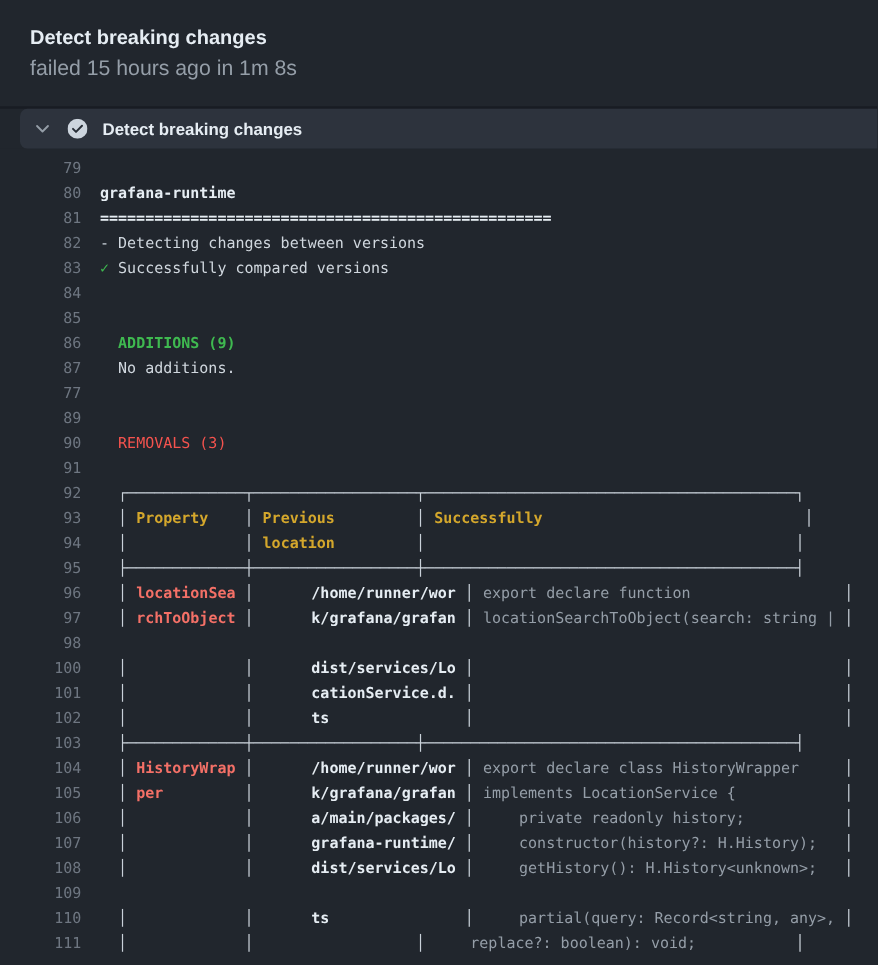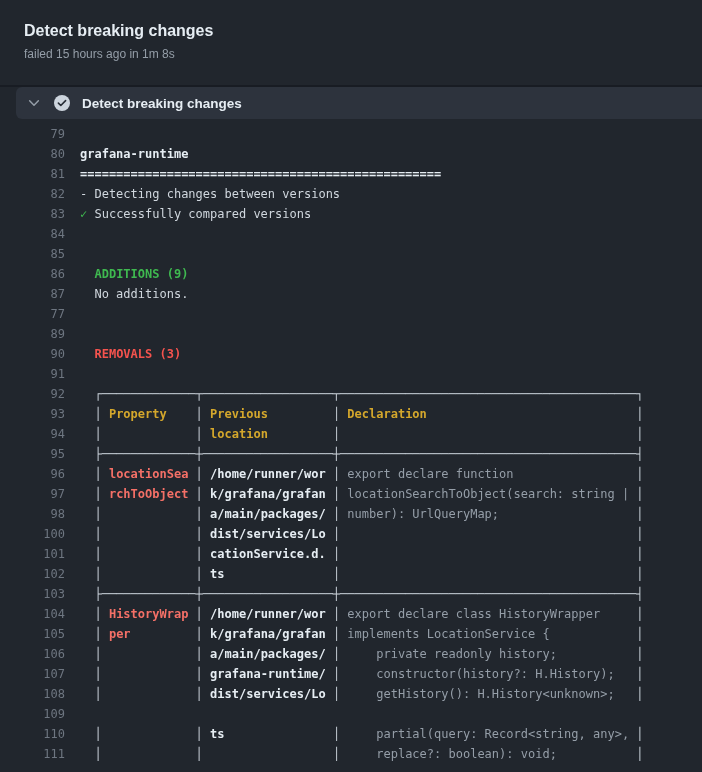--- a/index.html
+++ b/index.html
@@ -17,21 +17,21 @@
   }
   .job-title {
     margin: 0;
     font-size: 16px;
     line-height: 20px;
     font-weight: 700;
     color: var(--white, #f0f3f6);
   }
   .job-meta {
     margin-top: 6px;
-    font-size: 12px;
+    font-size: 17px;
     line-height: 15px;
     color: var(--muted, #959ea8);
   }
   .step-row {
     height: 32px;
     margin-left: 16px;
     background: var(--step-bg, #2d333d);
     border-radius: 6px 0 0 6px;
     display: flex;
     align-items: center;
@@ -59,25 +59,25 @@
     text-align: right;
     color: var(--ln, #6e7681);
     user-select: none;
     cursor: pointer;
   }
   .lc { margin-left: 15px; color: var(--text, #d0d7de); }
   .c-w   { color: var(--white, #e6edf3); font-weight: 700; }
   .c-t   { color: var(--text, #d0d7de); }
   .c-chk { color: var(--green, #3fb950); }
   .c-gb  { color: var(--green, #3fb950); font-weight: 700; }
-  .c-rb  { color: var(--red, #f5534e); font-weight: 700; }
+  .c-rb  { color: var(--red, #f5534e); font-weight: 400; }
   .c-r   { color: var(--red-soft, #f47067); font-weight: 700; margin-top: 28px; }
   .c-y   { color: var(--yellow, #d4a72c); font-weight: 700; }
   .c-b   { color: var(--border-c, #c9d1d9); }
-  .c-p   { color: var(--white, #e6edf3); font-weight: 700; }
+  .c-p   { color: var(--white, #e6edf3); font-weight: 700; margin-left: 39px; }
   .c-d   { color: var(--decl, #959ea8); }
 </style>
 </head>
 <body>
 
 <div>
 
   <header class="job-header">
     <h1 class="job-title">Detect breaking changes</h1>
     <div class="job-meta">failed 15 hours ago in 1m 8s</div>
@@ -103,26 +103,26 @@
         <div class="log-line"><span class="ln">83</span><span class="lc"><span class="c-chk">✓ </span><span class="c-t">Successfully compared versions</span></span></div>
         <div class="log-line"><span class="ln">84</span><span class="lc"></span></div>
         <div class="log-line"><span class="ln">85</span><span class="lc"></span></div>
         <div class="log-line"><span class="ln">86</span><span class="lc"><span class="c-t">  </span><span class="c-gb">ADDITIONS (9)</span></span></div>
         <div class="log-line"><span class="ln">87</span><span class="lc"><span class="c-t">  No additions.</span></span></div>
         <div class="log-line"><span class="ln">77</span><span class="lc"></span></div>
         <div class="log-line"><span class="ln">89</span><span class="lc"></span></div>
         <div class="log-line"><span class="ln">90</span><span class="lc"><span class="c-t">  </span><span class="c-rb">REMOVALS (3)</span></span></div>
         <div class="log-line"><span class="ln">91</span><span class="lc"></span></div>
         <div class="log-line"><span class="ln">92</span><span class="lc"><span class="c-b">  ┌─────────────┬──────────────────┬─────────────────────────────────────────┐</span></span></div>
-        <div class="log-line"><span class="ln">93</span><span class="lc"><span class="c-b">  │</span><span class="c-y"> Property    </span><span class="c-b">│</span><span class="c-y"> Previous         </span><span class="c-b">│</span><span class="c-y"> Declaration                             </span><span class="c-b">│</span></span></div>
+        <div class="log-line"><span class="ln">93</span><span class="lc"><span class="c-b">  │</span><span class="c-y"> Property    </span><span class="c-b">│</span><span class="c-y"> Previous         </span><span class="c-b">│</span><span class="c-y"> Successfully                             </span><span class="c-b">│</span></span></div>
         <div class="log-line"><span class="ln">94</span><span class="lc"><span class="c-b">  │</span><span class="c-t">             </span><span class="c-b">│</span><span class="c-y"> location         </span><span class="c-b">│</span><span class="c-t">                                         </span><span class="c-b">│</span></span></div>
         <div class="log-line"><span class="ln">95</span><span class="lc"><span class="c-b">  ├─────────────┼──────────────────┼─────────────────────────────────────────┤</span></span></div>
         <div class="log-line"><span class="ln">96</span><span class="lc"><span class="c-b">  │</span><span class="c-r"> locationSea </span><span class="c-b">│</span><span class="c-p"> /home/runner/wor </span><span class="c-b">│</span><span class="c-d"> export declare function                 </span><span class="c-b">│</span></span></div>
         <div class="log-line"><span class="ln">97</span><span class="lc"><span class="c-b">  │</span><span class="c-r"> rchToObject </span><span class="c-b">│</span><span class="c-p"> k/grafana/grafan </span><span class="c-b">│</span><span class="c-d"> locationSearchToObject(search: string | </span><span class="c-b">│</span></span></div>
-        <div class="log-line"><span class="ln">98</span><span class="lc"><span class="c-b">  │</span><span class="c-t">             </span><span class="c-b">│</span><span class="c-p"> a/main/packages/ </span><span class="c-b">│</span><span class="c-d"> number): UrlQueryMap;                   </span><span class="c-b">│</span></span></div>
+        <div class="log-line"><span class="ln">98</span></div>
         <div class="log-line"><span class="ln">100</span><span class="lc"><span class="c-b">  │</span><span class="c-t">             </span><span class="c-b">│</span><span class="c-p"> dist/services/Lo </span><span class="c-b">│</span><span class="c-t">                                         </span><span class="c-b">│</span></span></div>
         <div class="log-line"><span class="ln">101</span><span class="lc"><span class="c-b">  │</span><span class="c-t">             </span><span class="c-b">│</span><span class="c-p"> cationService.d. </span><span class="c-b">│</span><span class="c-t">                                         </span><span class="c-b">│</span></span></div>
         <div class="log-line"><span class="ln">102</span><span class="lc"><span class="c-b">  │</span><span class="c-t">             </span><span class="c-b">│</span><span class="c-p"> ts               </span><span class="c-b">│</span><span class="c-t">                                         </span><span class="c-b">│</span></span></div>
         <div class="log-line"><span class="ln">103</span><span class="lc"><span class="c-b">  ├─────────────┼──────────────────┼─────────────────────────────────────────┤</span></span></div>
         <div class="log-line"><span class="ln">104</span><span class="lc"><span class="c-b">  │</span><span class="c-r"> HistoryWrap </span><span class="c-b">│</span><span class="c-p"> /home/runner/wor </span><span class="c-b">│</span><span class="c-d"> export declare class HistoryWrapper     </span><span class="c-b">│</span></span></div>
         <div class="log-line"><span class="ln">105</span><span class="lc"><span class="c-b">  │</span><span class="c-r"> per         </span><span class="c-b">│</span><span class="c-p"> k/grafana/grafan </span><span class="c-b">│</span><span class="c-d"> implements LocationService {            </span><span class="c-b">│</span></span></div>
         <div class="log-line"><span class="ln">106</span><span class="lc"><span class="c-b">  │</span><span class="c-t">             </span><span class="c-b">│</span><span class="c-p"> a/main/packages/ </span><span class="c-b">│</span><span class="c-d">     private readonly history;           </span><span class="c-b">│</span></span></div>
         <div class="log-line"><span class="ln">107</span><span class="lc"><span class="c-b">  │</span><span class="c-t">             </span><span class="c-b">│</span><span class="c-p"> grafana-runtime/ </span><span class="c-b">│</span><span class="c-d">     constructor(history?: H.History);   </span><span class="c-b">│</span></span></div>
         <div class="log-line"><span class="ln">108</span><span class="lc"><span class="c-b">  │</span><span class="c-t">             </span><span class="c-b">│</span><span class="c-p"> dist/services/Lo </span><span class="c-b">│</span><span class="c-d">     getHistory(): H.History&lt;unknown&gt;;   </span><span class="c-b">│</span></span></div>
         <div class="log-line"><span class="ln">109</span></div>

